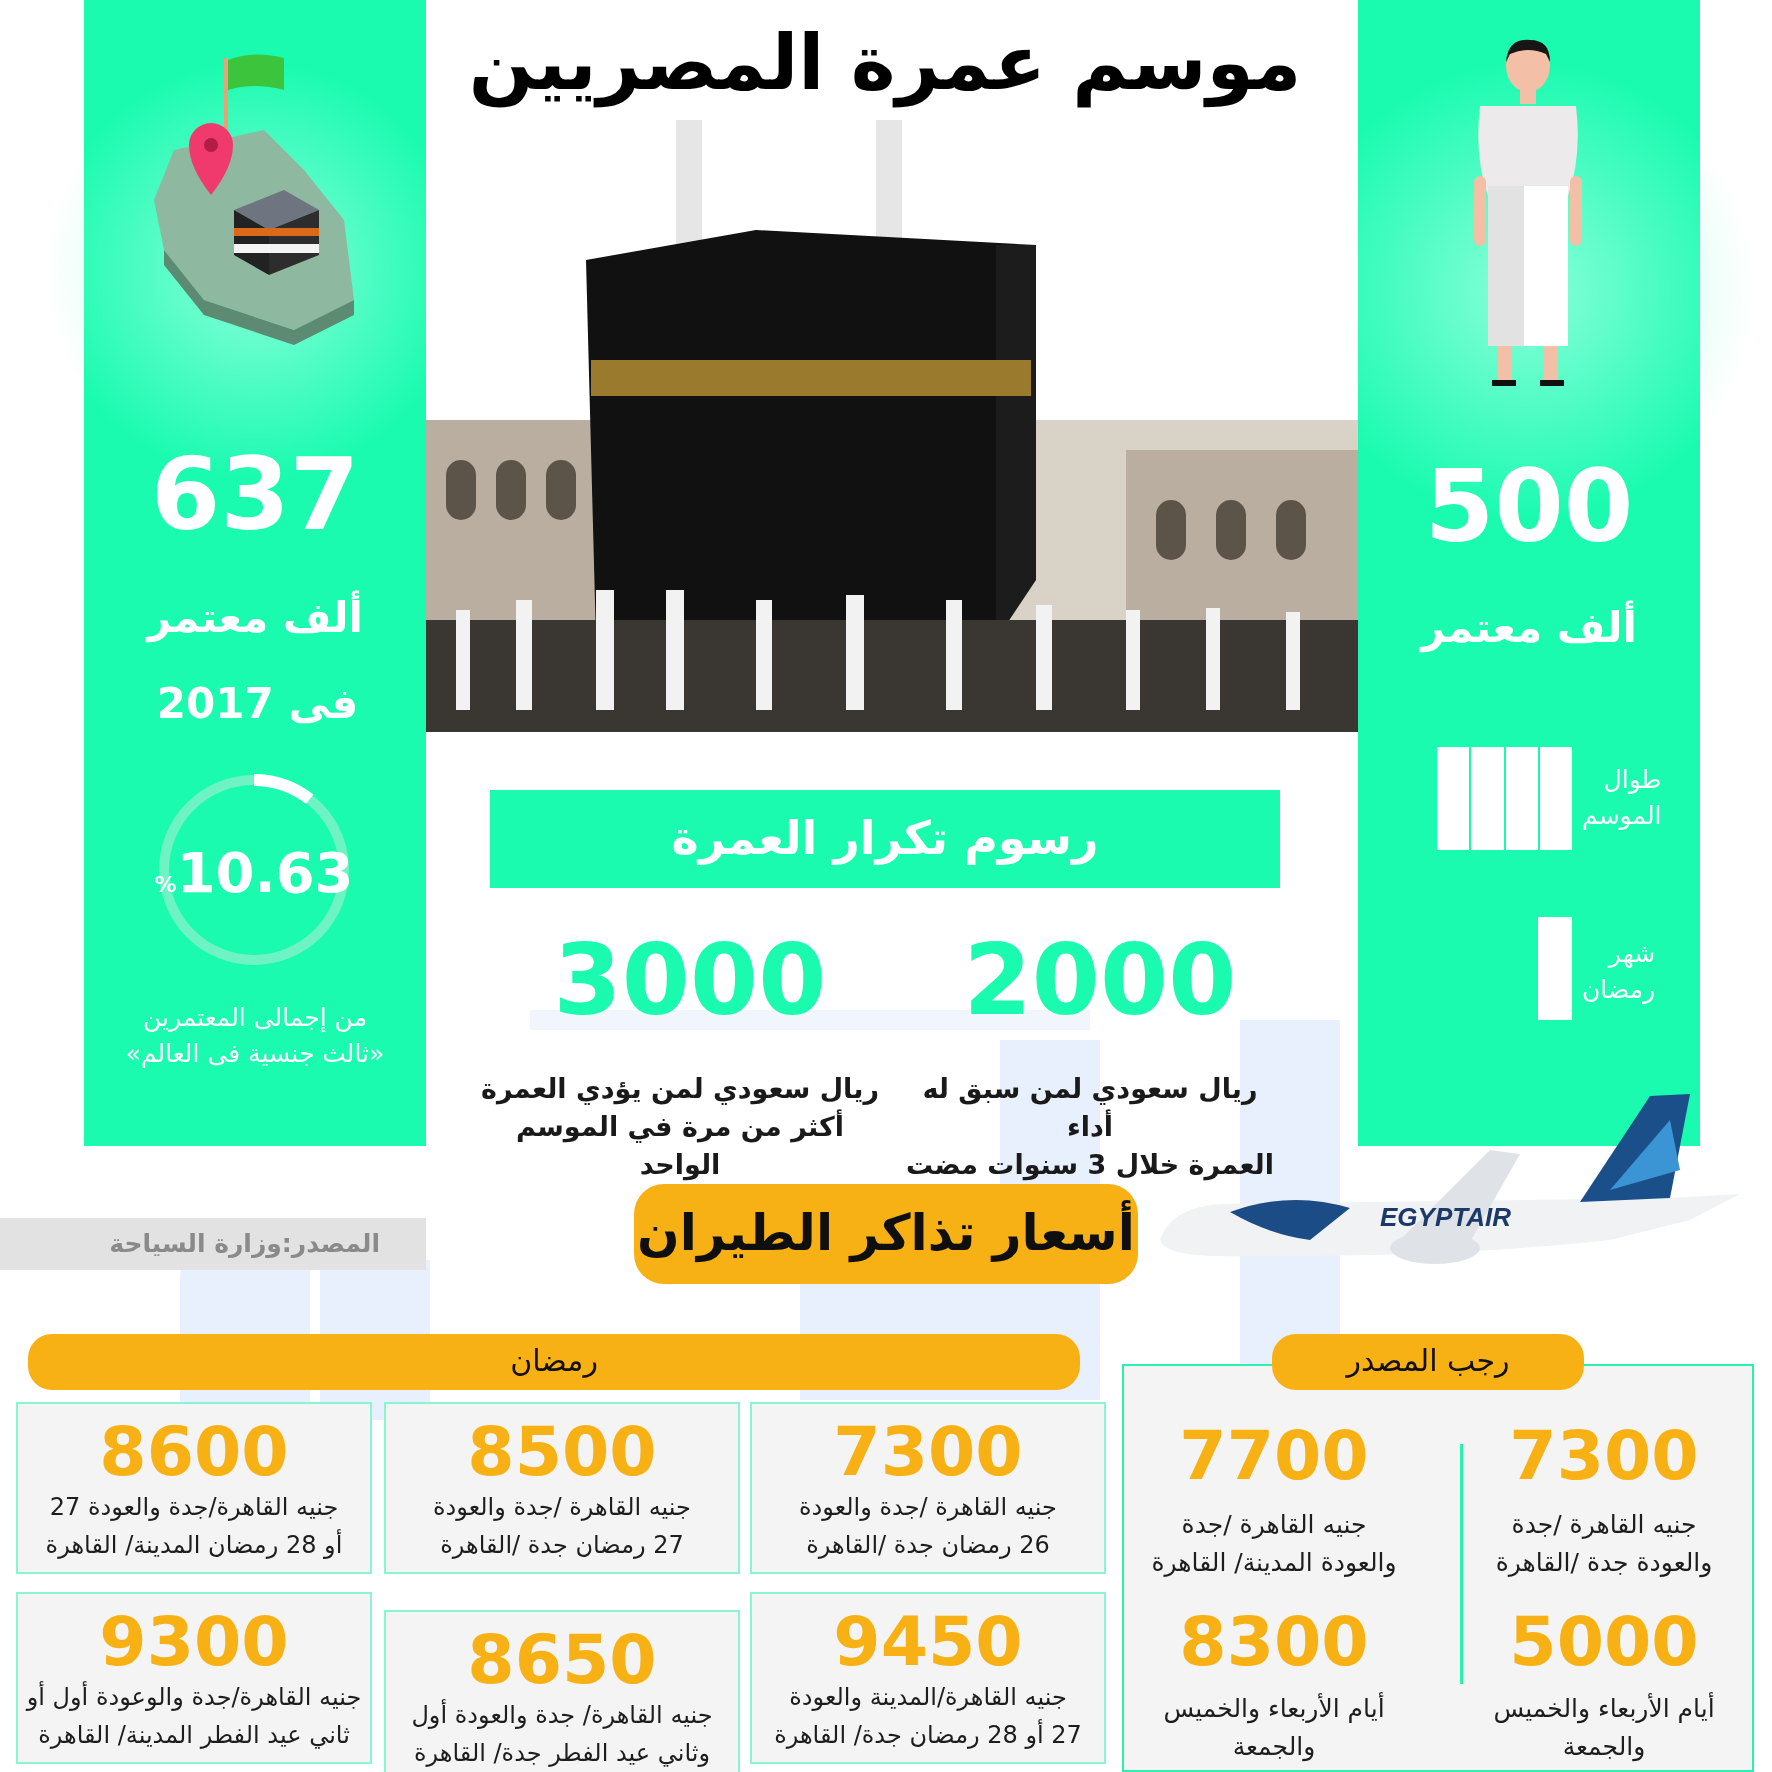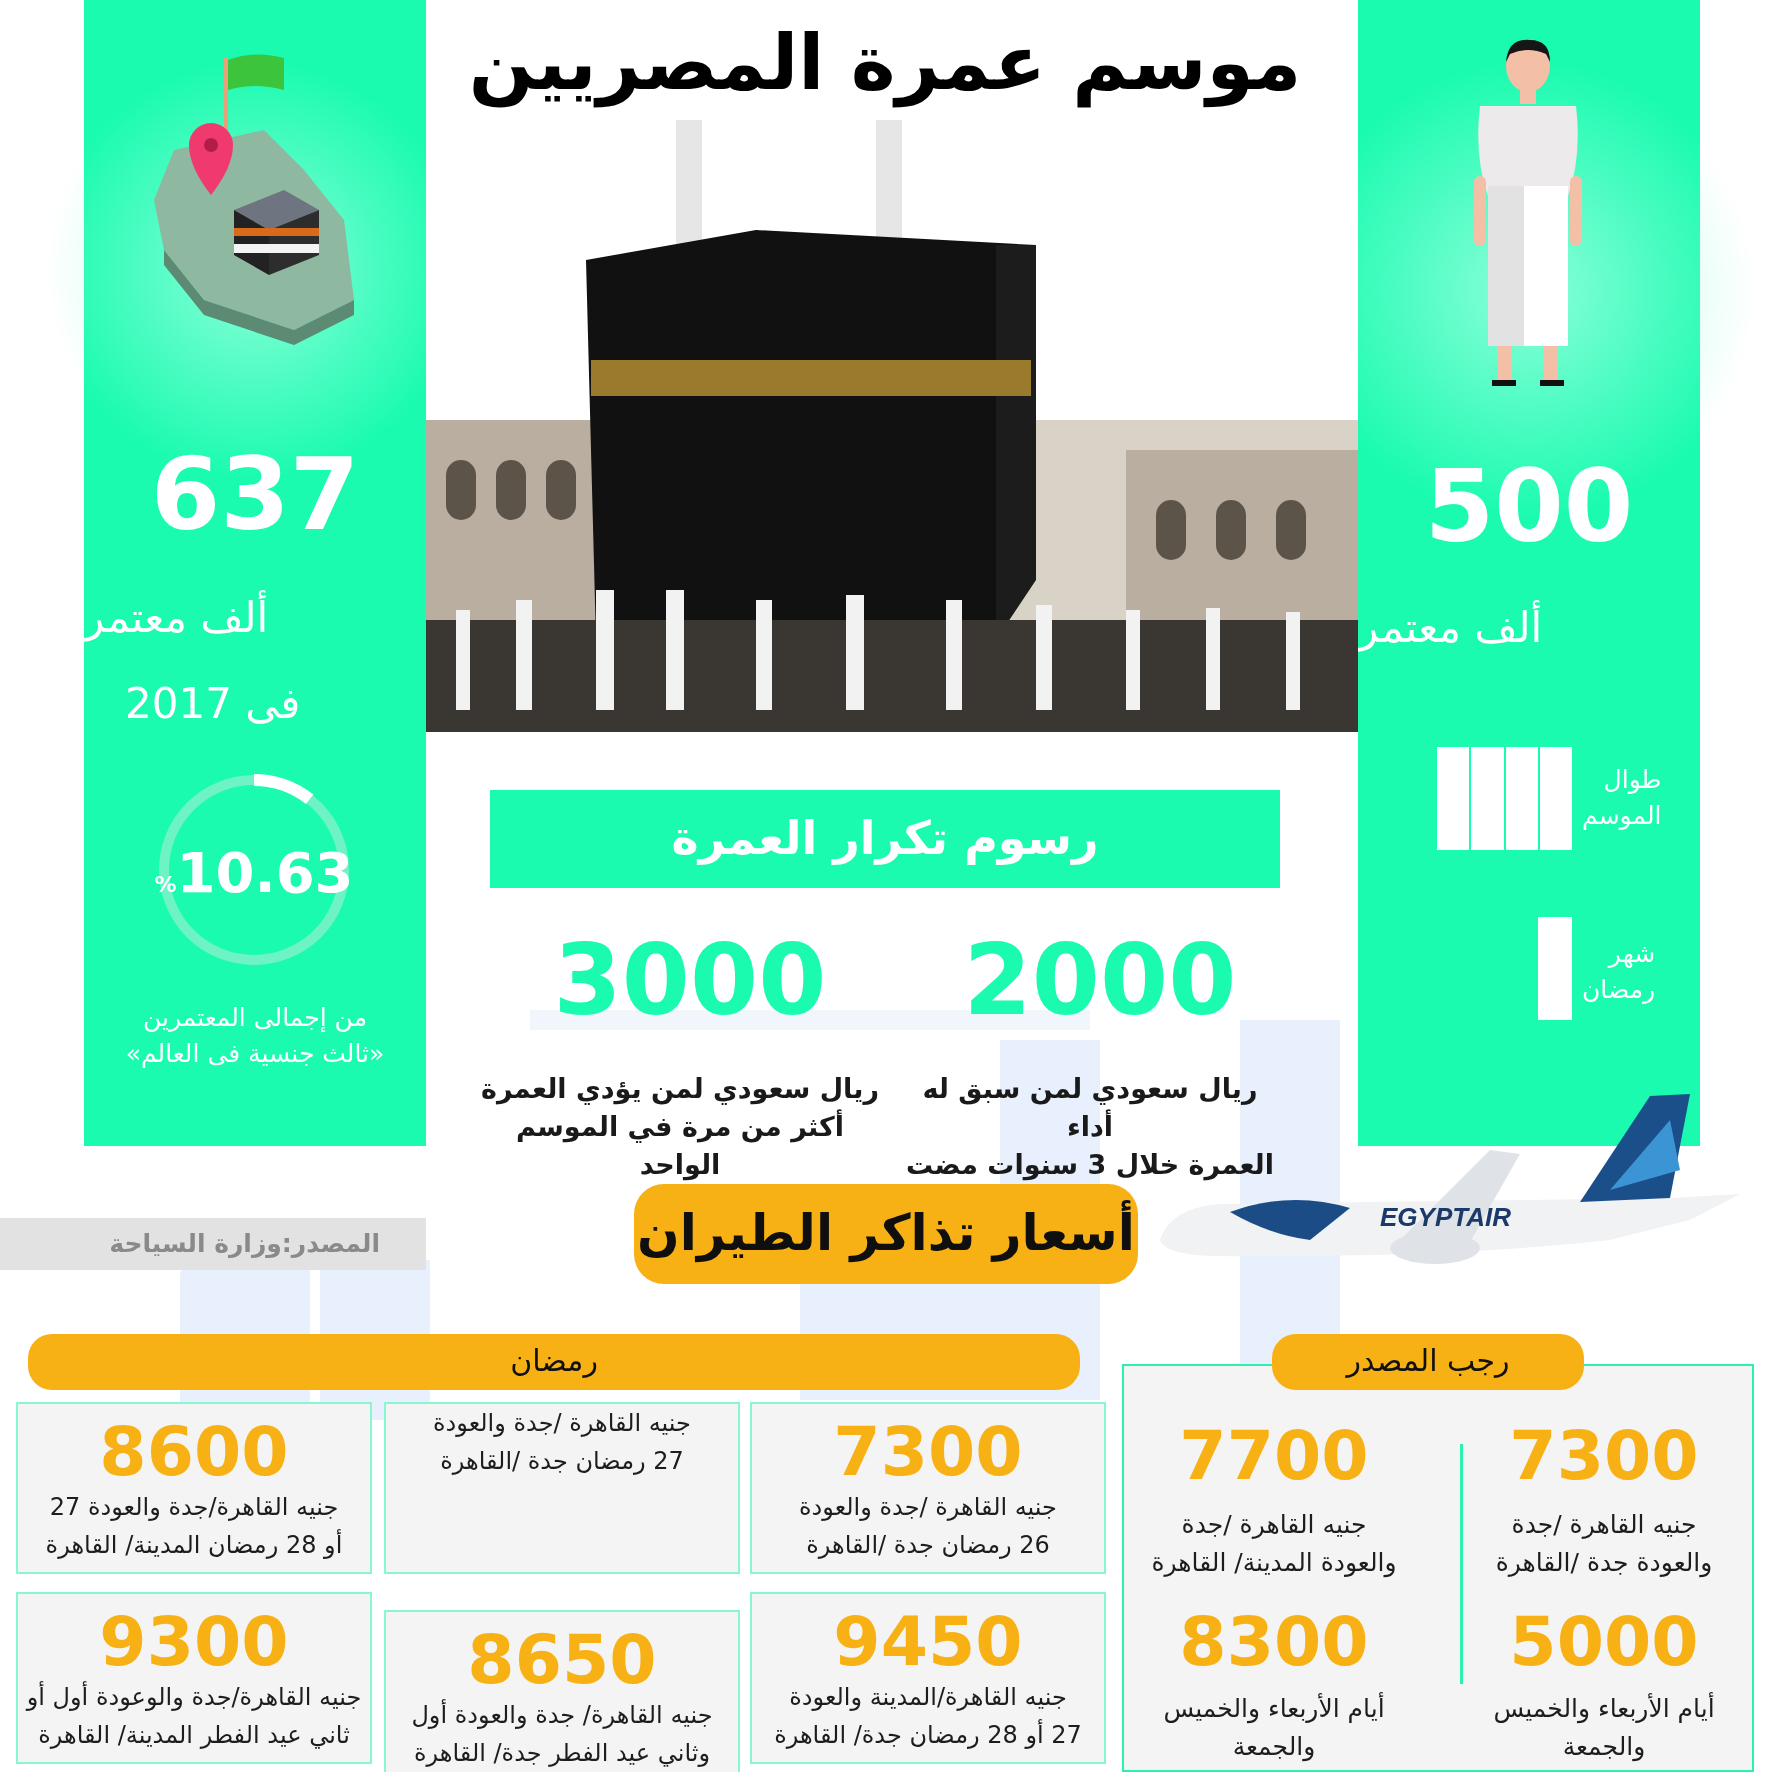--- a/index.html
+++ b/index.html
@@ -10,21 +10,21 @@
   
   .wm { position: absolute; background: #e3edfb; opacity: .85; }
 
   
   .panel { position: absolute; background: #1bfbb0; }
   .panel-left { left: 84px; top: 0; width: 342px; height: 1146px; }
   .panel-right { left: 1358px; top: 0; width: 342px; height: 1146px; }
   .glow { position: absolute; border-radius: 50%; background: radial-gradient(circle, rgba(160,255,225,.85) 0%, rgba(27,251,176,0) 70%); }
 
   .big-white { color: #fff; font-weight: bold; text-align: center; direction: ltr; }
-  .sub-white { color: #fff; font-weight: normal; text-align: left; }
+  .sub-white { color: #fff; font-weight: bold; text-align: center; }
 
   
   .title { position: absolute; left: 430px; top: 18px; width: 910px; text-align: center; font-size: 76px; font-weight: bold; color: #000; }
 
   
   .photo { position: absolute; left: 426px; top: 120px; width: 932px; height: 612px; overflow: hidden; background: #fff; }
 
   
   .fee-header { position: absolute; left: 490px; top: 790px; width: 790px; height: 98px; background: #1bfbb0; color: #fff; font-size: 46px; font-weight: bold; text-align: center; line-height: 96px; }
   .fee-num { position: absolute; color: #1bfbb0; font-size: 98px; font-weight: bold; text-align: center; direction: ltr; }
@@ -198,20 +198,21 @@
 <div class="flights-header">أسعار تذاكر الطيران</div>
 
 <div class="pill" style="left:28px;top:1334px;width:1052px;">رمضان</div>
 
 <div class="card" style="left:750px;top:1402px;width:356px;height:172px;">
   <span class="price">7300</span>
   <span class="desc">جنيه القاهرة /جدة والعودة</span>
   <span class="desc">26 رمضان جدة /القاهرة</span>
 </div>
 <div class="card" style="left:384px;top:1402px;width:356px;height:172px;">
+  <span class="price">8500</span>
   <span class="desc">جنيه القاهرة /جدة والعودة</span>
   <span class="desc">27 رمضان جدة /القاهرة</span>
 </div>
 <div class="card" style="left:16px;top:1402px;width:356px;height:172px;">
   <span class="price">8600</span>
   <span class="desc">جنيه القاهرة/جدة والعودة 27</span>
   <span class="desc">أو 28 رمضان المدينة/ القاهرة</span>
 </div>
 <div class="card" style="left:750px;top:1592px;width:356px;height:172px;">
   <span class="price">9450</span>

